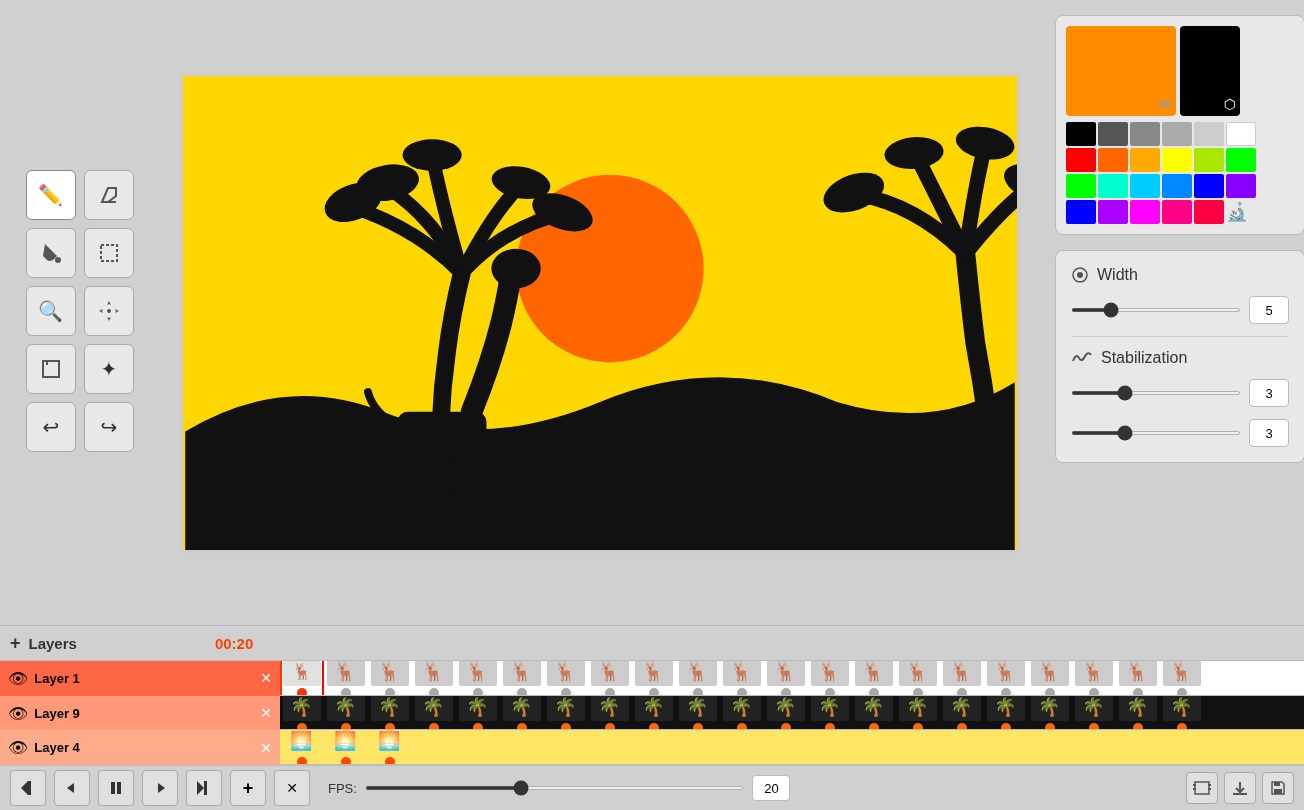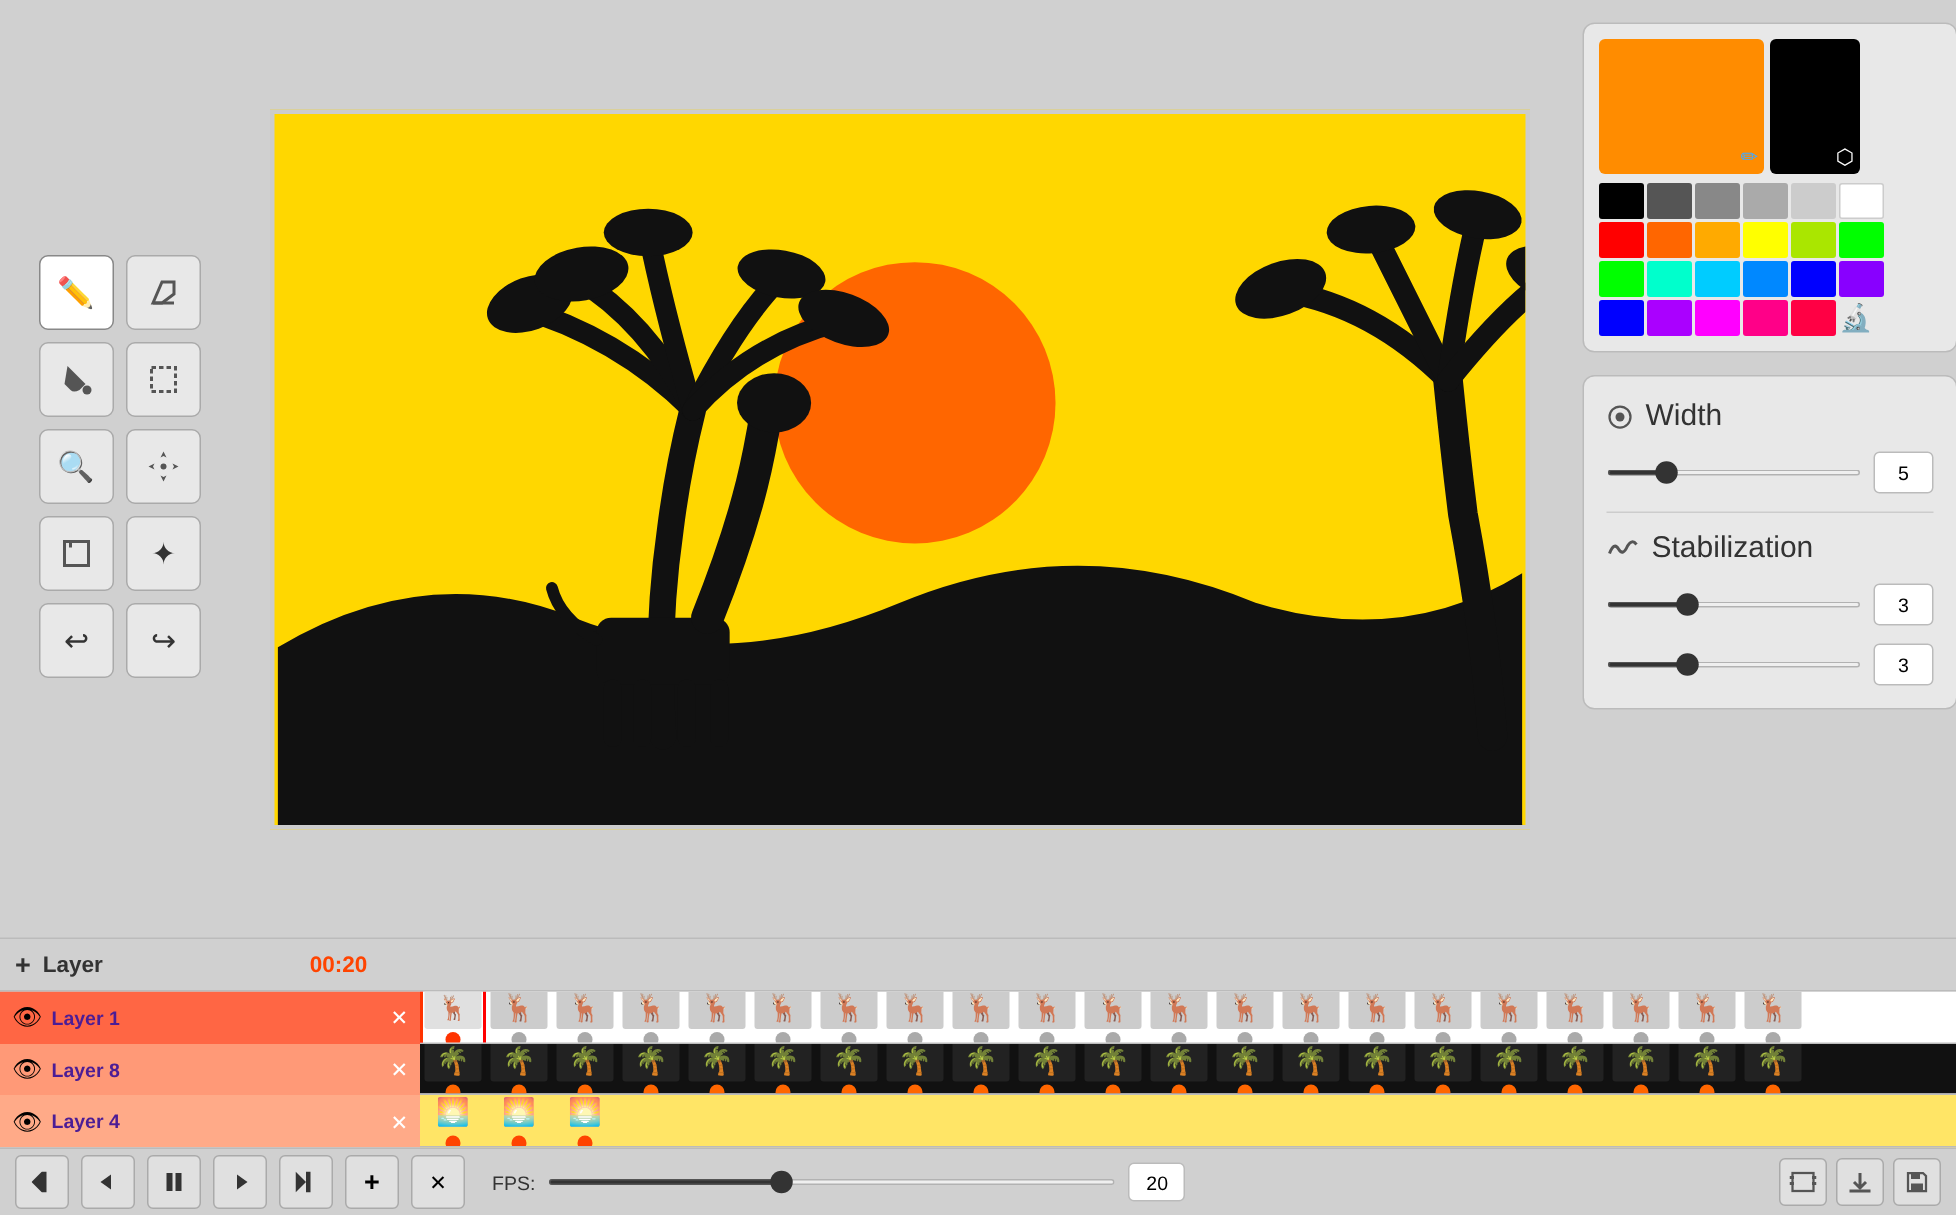--- a/index.html
+++ b/index.html
@@ -162,21 +162,21 @@
       display: flex;
       flex-direction: column;
       gap: 12px;
     }
     .panel-row {
       display: flex;
       align-items: center;
       gap: 8px;
     }
     .panel-label {
-      font-size: 20px;
+      font-size: 16px;
       color: #333;
       display: flex;
       align-items: center;
       gap: 4px;
     }
     .slider-container {
       display: flex;
       align-items: center;
       gap: 8px;
       flex: 1;
@@ -264,21 +264,21 @@
     .layer-row.active {
       background: #ff6644;
     }
     .layer-row.inactive {
       background: #ff9977;
     }
     .layer-row.third {
       background: #ffaa88;
     }
     .eye-icon { font-size: 16px; cursor: pointer; }
-    .layer-name { flex: 1; font-size: 13px; font-weight: bold; color: #4c1d95; }
+    .layer-name { flex: 1; font-size: 13px; font-weight: bold; color: #000000; }
     .close-icon { font-size: 14px; color: #fff; cursor: pointer; }
 
     
     .timeline-area {
       flex: 1;
       display: flex;
       flex-direction: column;
       overflow: hidden;
       position: relative;
     }
@@ -580,35 +580,35 @@
         </div>
       </div>
     </div>
   </div>
 </div>
 
 <div class="bottom-area">
 
   <div class="layers-header">
     <button class="add-btn">+</button>
-    <span class="layers-title">Layer</span>
+    <span class="layers-title">Layers</span>
     <span class="timecode">00:20</span>
   </div>
 
   <div class="layers-content">
 
     <div class="layers-list">
       <div class="layer-row active">
         <span class="eye-icon">👁</span>
         <span class="layer-name">Layer 1</span>
         <span class="close-icon">✕</span>
       </div>
       <div class="layer-row inactive">
         <span class="eye-icon">👁</span>
-        <span class="layer-name">Layer 8</span>
+        <span class="layer-name">Layer 9</span>
         <span class="close-icon">✕</span>
       </div>
       <div class="layer-row third">
         <span class="eye-icon">👁</span>
         <span class="layer-name">Layer 4</span>
         <span class="close-icon">✕</span>
       </div>
     </div>
 
     <div class="timeline-area">

